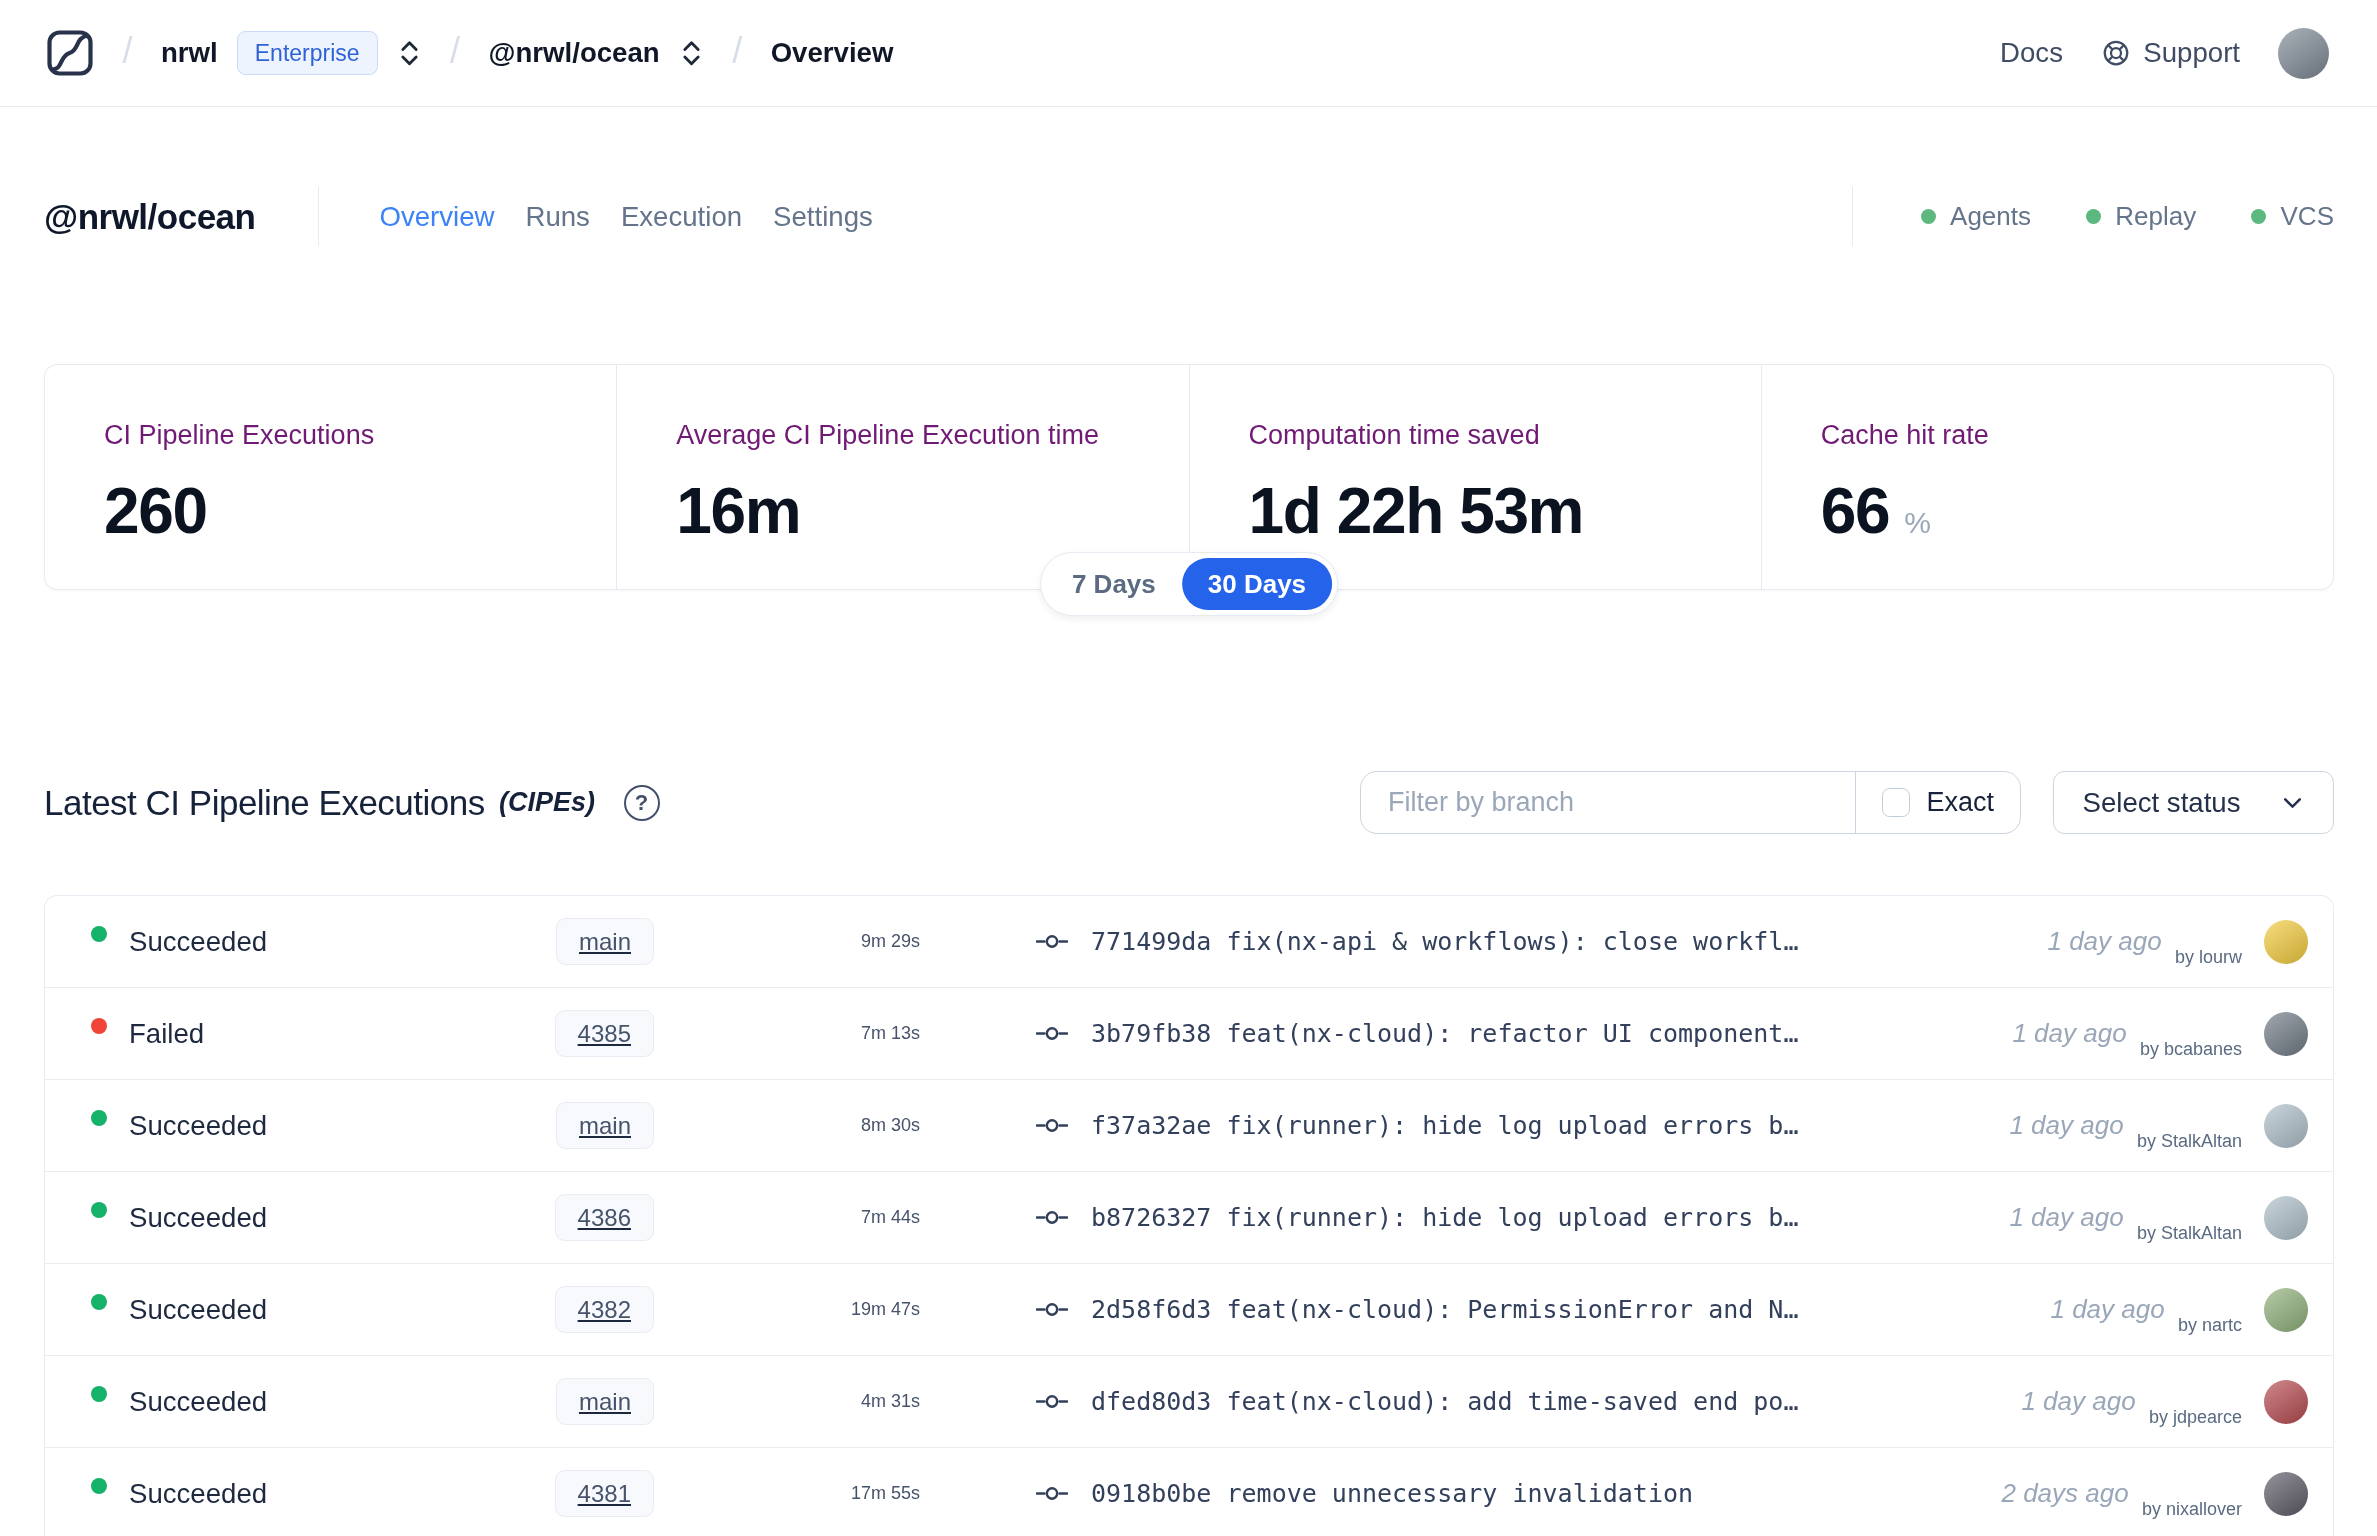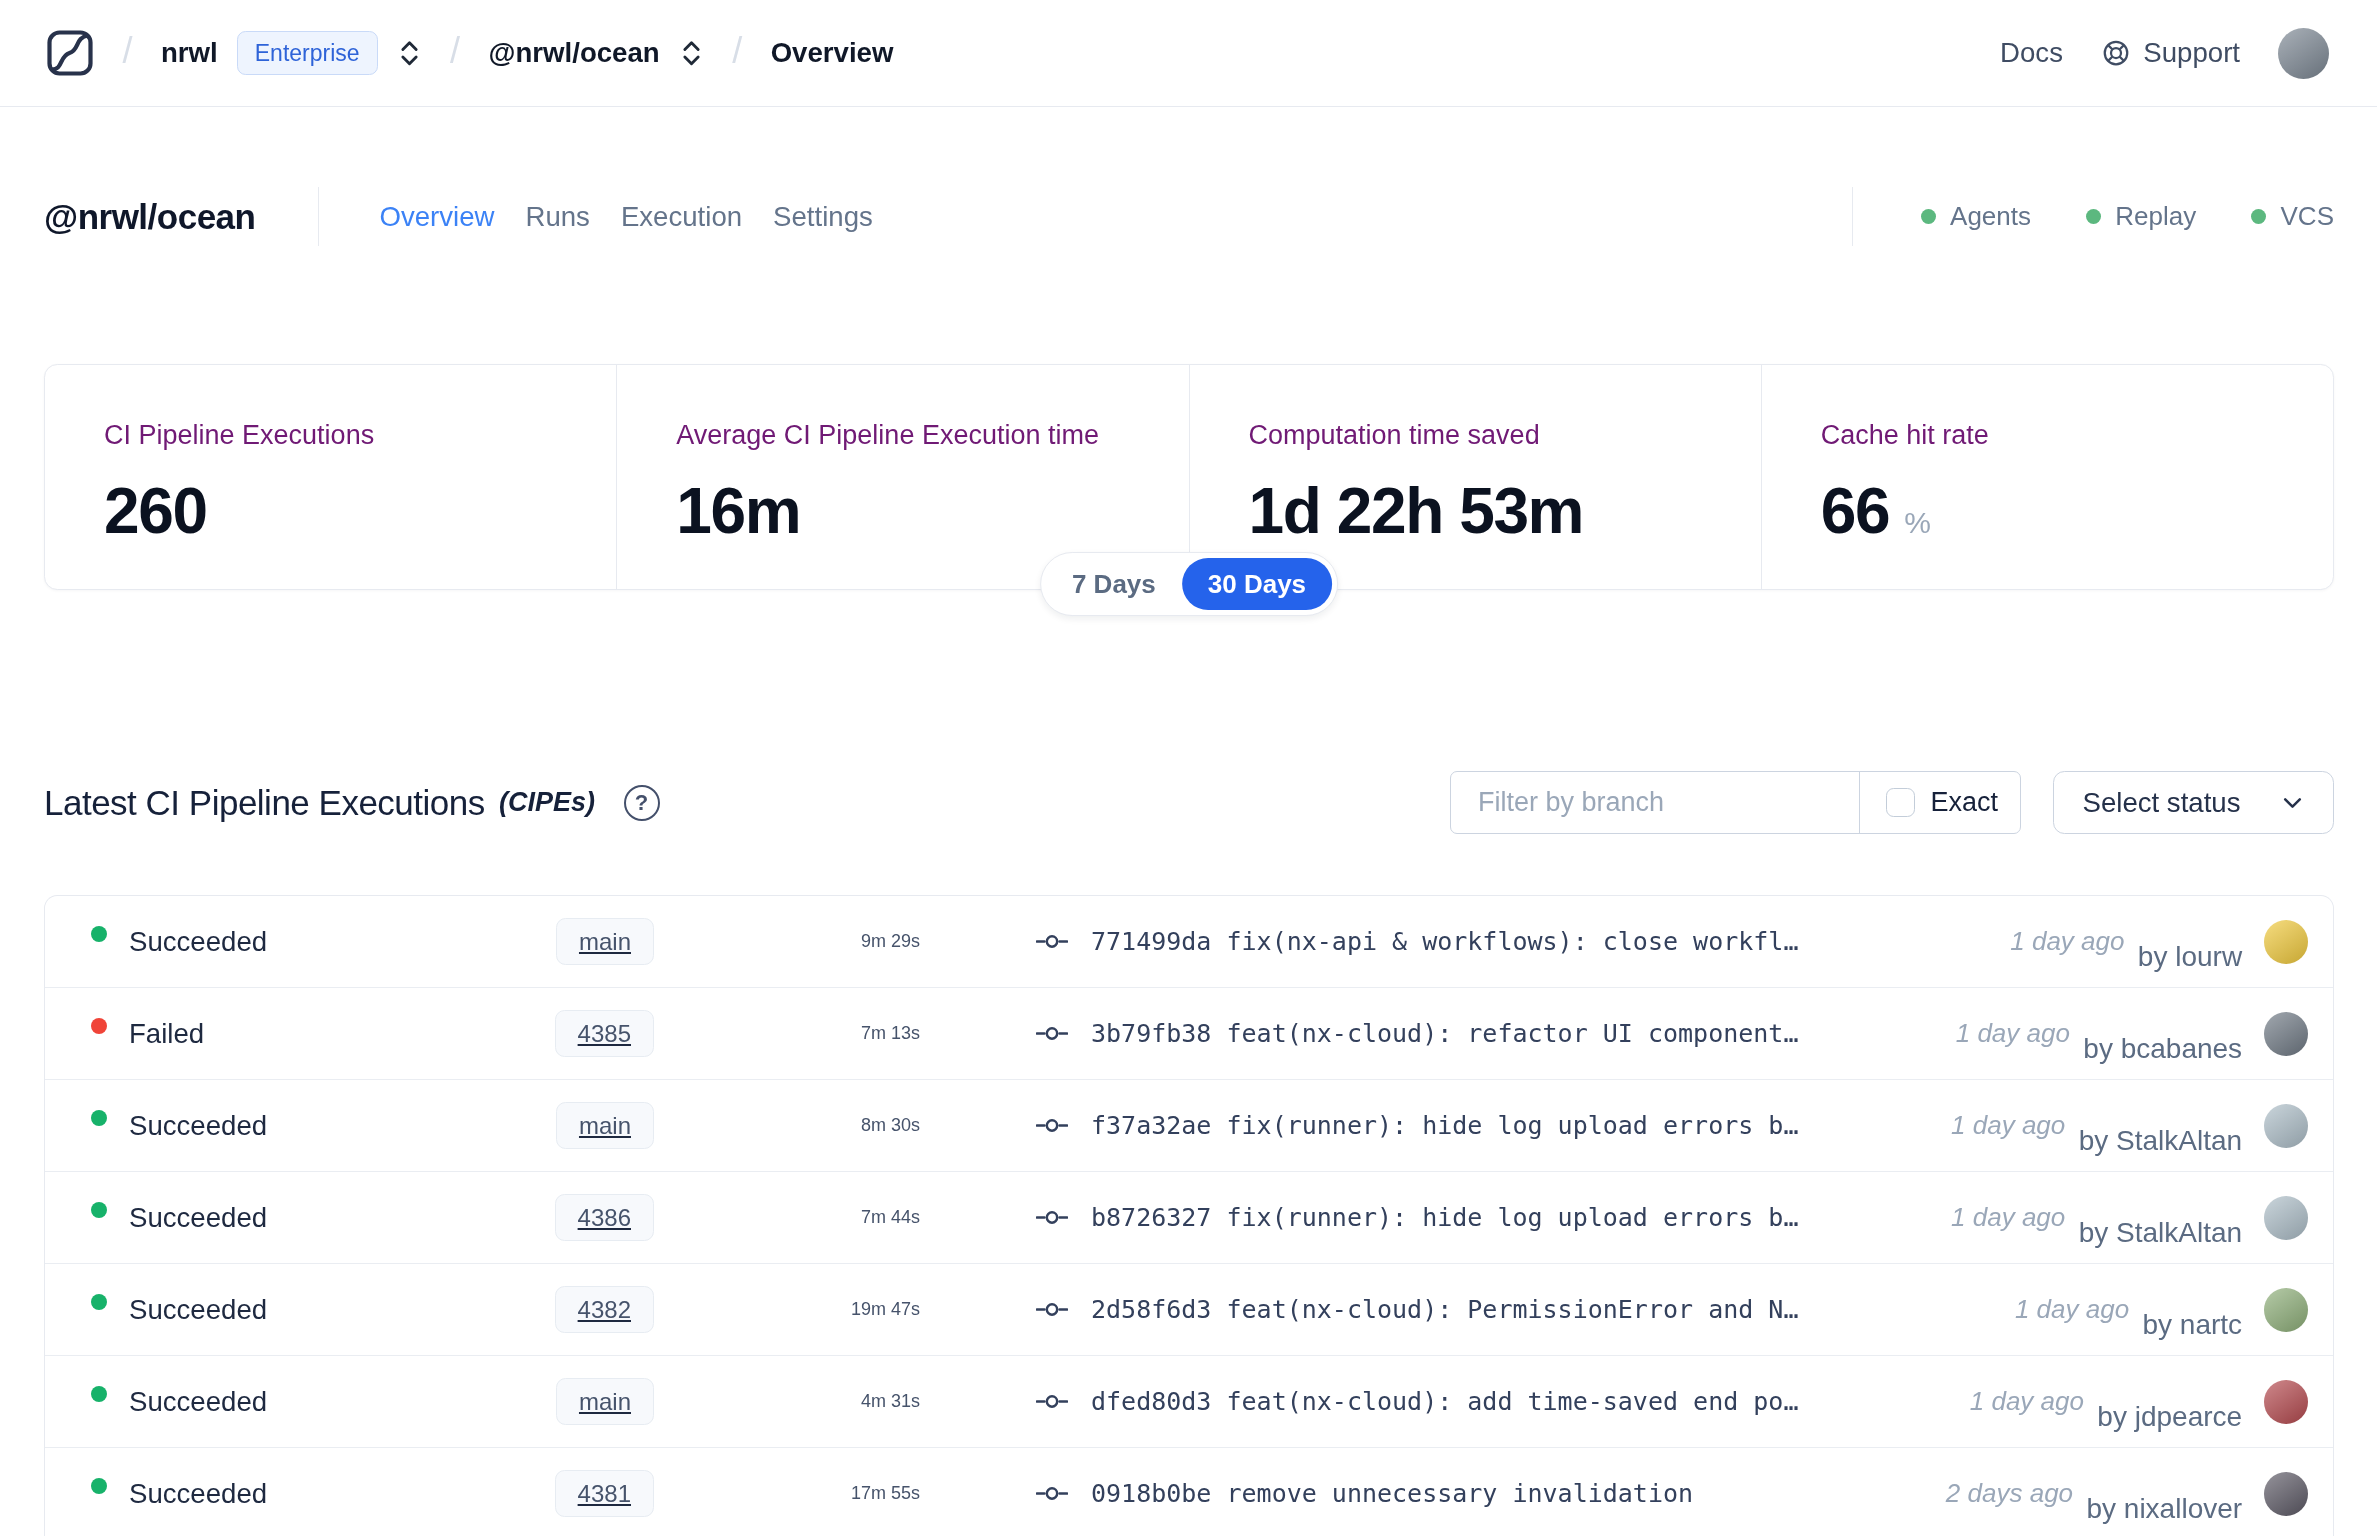--- a/index.html
+++ b/index.html
@@ -72,22 +72,22 @@
   
   .cipe-header { margin-top:181px; padding:0 44px; display:flex; align-items:center; }
   .cipe-title { font-size:35px; font-weight:400; color:#16213a; letter-spacing:-0.5px; }
   .cipe-note { font-style:italic; font-size:27px; font-weight:600; color:#16213a; margin-left:14.3px; }
   .help-icon {
     width:36px; height:36px; border:2.4px solid #44506b; border-radius:50%;
     color:#44506b; font-size:22px; font-weight:700; display:flex; align-items:center;
     justify-content:center; margin-left:28.5px; cursor:pointer;
   }
   .cipe-controls { margin-left:auto; display:flex; align-items:center; gap:32px; }
-  .filter-group { display:flex; align-items:stretch; width:571px; height:63px;
-    border:1px solid #ccd4e0; border-radius:7px; background:#fff; overflow:hidden; }
+  .filter-group { display:flex; align-items:stretch; width:661px; height:63px;
+    border:1px solid #ccd4e0; border-radius:17px; background:#fff; overflow:hidden; }
   .filter-input { border:none; outline:none; flex:1; padding:0 27px; font-size:27px;
     color:#1e2940; font-family:"Liberation Sans", sans-serif; background:transparent; }
   .filter-input::placeholder { color:#9aa7b8; }
   .exact-wrap { display:flex; align-items:center; gap:16px; padding:0 26px;
     border-left:1px solid #ccd4e0; cursor:pointer; }
   .checkbox { width:28.5px; height:28.5px; border:1.9px solid #c3cdd9; border-radius:7.6px; background:#fff; }
   .exact-label { font-size:27px; color:#16213a; }
   .status-select {
     display:flex; align-items:center; justify-content:space-between; gap:19px;
     width:281px; height:63px; padding:0 28.5px; border:1px solid #ccd4e0; border-radius:11.4px;
@@ -107,21 +107,21 @@
     padding:8.6px 22px; font-size:24px; color:#46536b; }
   .col-duration { width:266px; flex:none; text-align:right; font-size:18px; color:#46536b; }
   .col-commit { flex:1; display:flex; align-items:center; gap:23px; padding-left:116px;
     font-family:"DejaVu Sans Mono", monospace; font-size:25px; color:#33405c;
     white-space:nowrap; overflow:hidden; min-width:0; }
   .commit-icon { flex:none; display:flex; }
   .commit-text { overflow:hidden; text-overflow:clip; }
   .col-meta { width:533px; flex:none; display:flex; align-items:center;
     justify-content:flex-end; gap:10.5px; padding-right:25px; }
   .time-ago { font-style:italic; font-size:26px; color:#9aa7b8; }
-  .author { font-size:28px; color:#5b6b82; font-weight:500; margin-left:2.9px;margin-top:31px; }
+  .author { font-size:18px; color:#5b6b82; font-weight:500; margin-left:2.9px;margin-top:31px; }
   .row-avatar { width:44px; height:44px; margin-left:11.4px; flex:none; }
 </style>
 </head>
 <body>
 
 <header class="topnav">
   <div class="nav-left">
     <span class="brand-logo">
       <svg width="48" height="48" viewBox="0 0 48 48" fill="none">
         <rect x="3.5" y="3.5" width="41" height="41" rx="10" stroke="#28324b" stroke-width="4.2"></rect>

